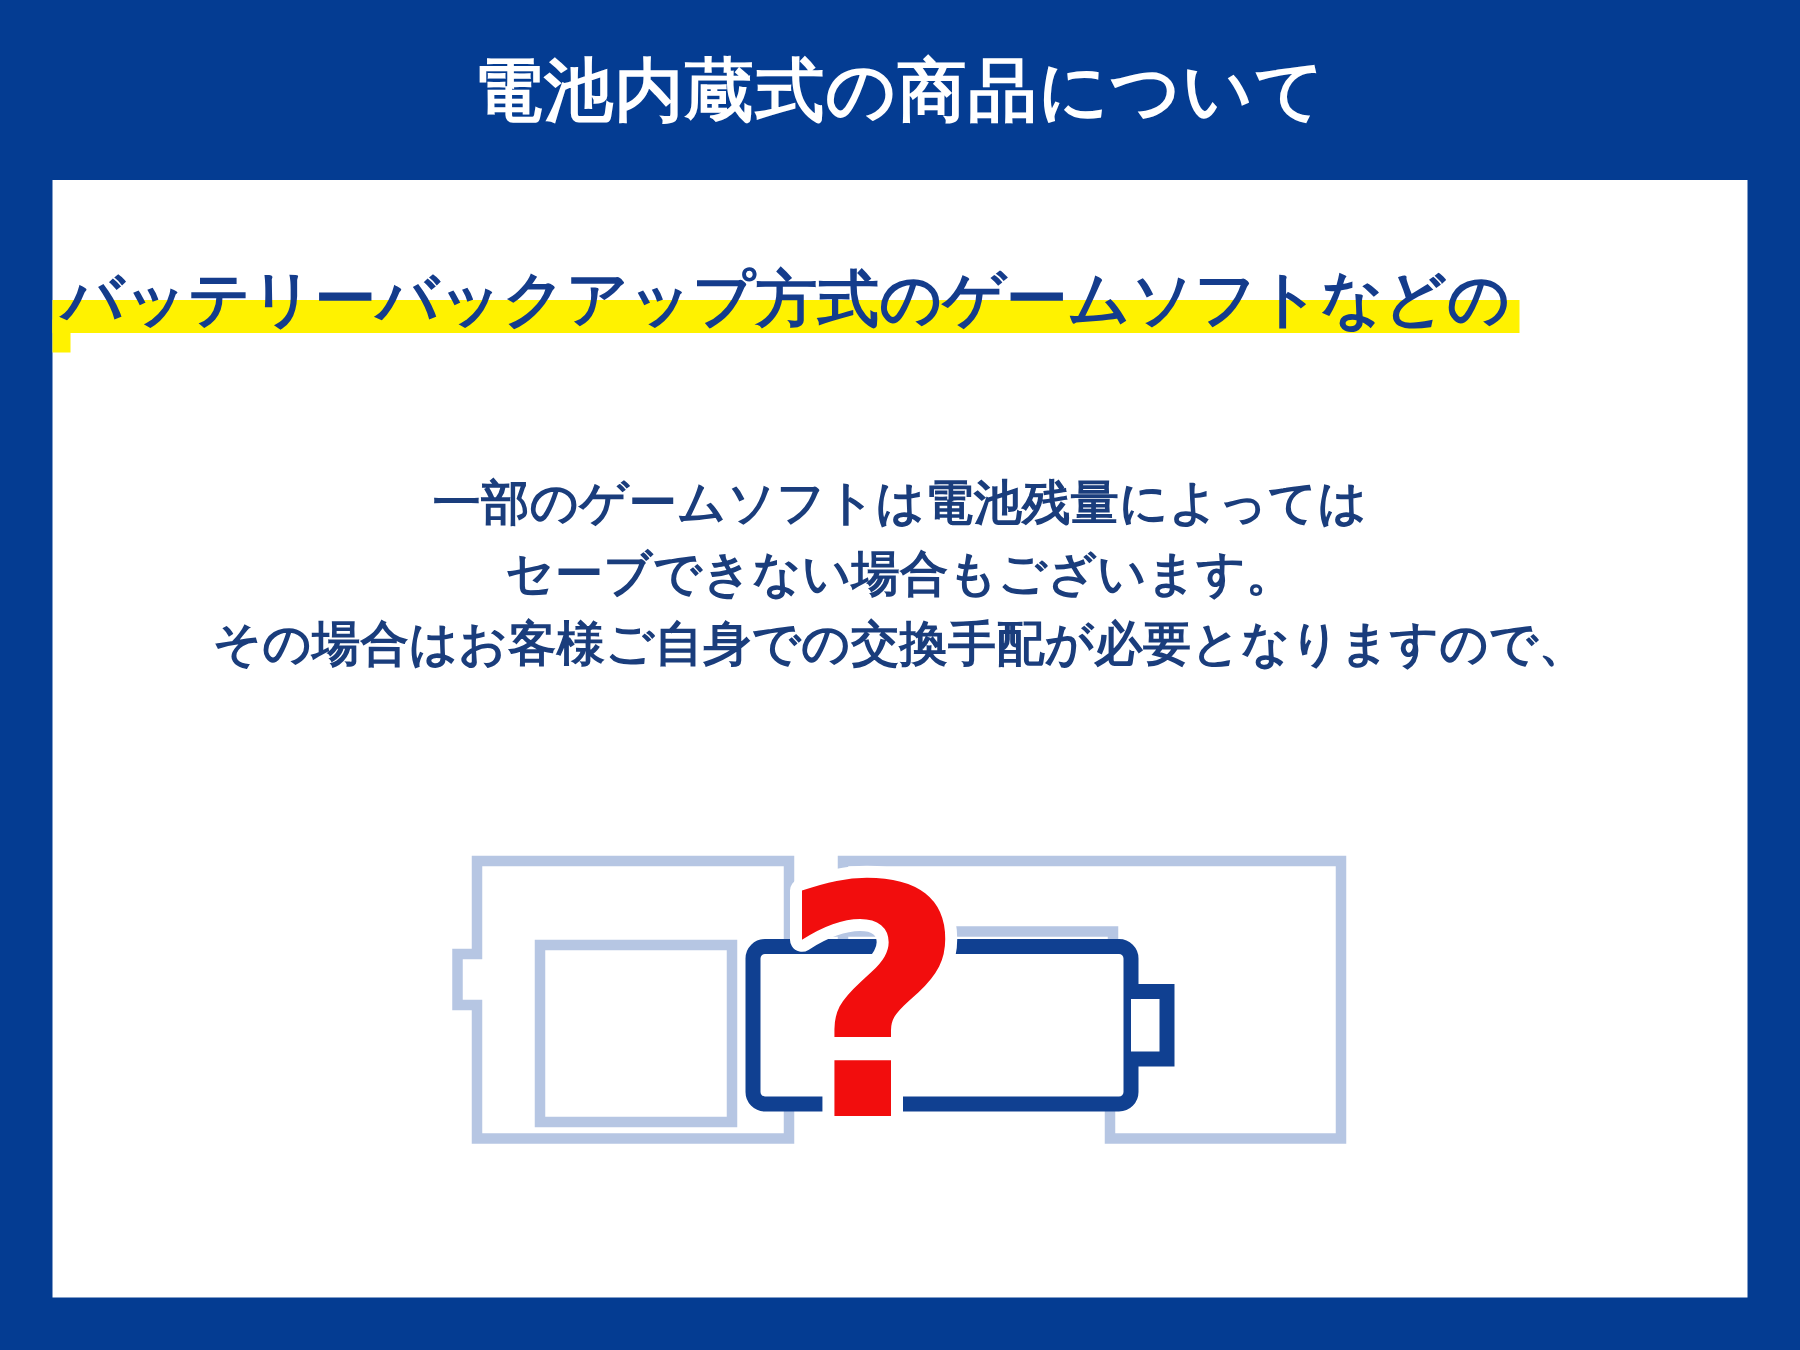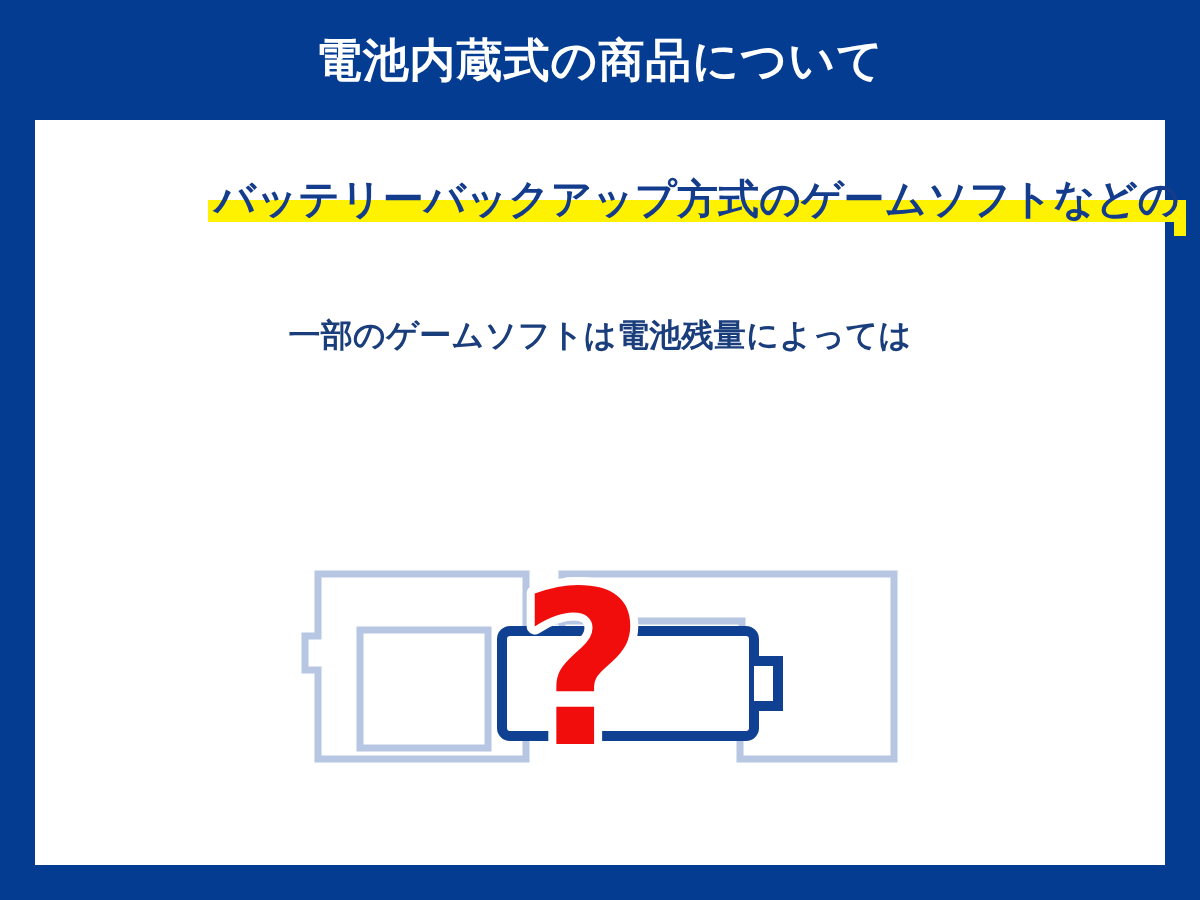--- a/index.html
+++ b/index.html
@@ -53,22 +53,21 @@
     height: 745px;
     background: #FFFFFF;
   }
 
   
   .headline {
     position: absolute;
     left: 0;
     top: 48px;
     width: 100%;
-    text-align: right;
-    padding-left: 21px;
+    text-align: left;
   }
   .headline-line {
     position: relative;
     display: inline-block;
     font-size: 41px;
     font-weight: bold;
     color: #143C8C;
     line-height: 62px;
     white-space: nowrap;
     letter-spacing: 0.005em;
@@ -142,20 +141,22 @@
       </div>
       <div>
         <span class="headline-line">
           <span class="hl-mark"></span>
         </span>
       </div>
     </div>
 
     <div class="body-copy">
       <div class="body-line">一部のゲームソフトは電池残量によっては</div>
+      <div class="body-line">セーブできない場合もございます。</div>
+      <div class="body-line">その場合はお客様ご自身での交換手配が必要となりますので、</div>
     </div>
 
     <div class="illustration">
       <svg width="620" height="235" viewBox="0 0 620 235">
 
         <g>
           <path d="M 28 16
                    L 236 16
                    L 236 201
                    L 28 201

